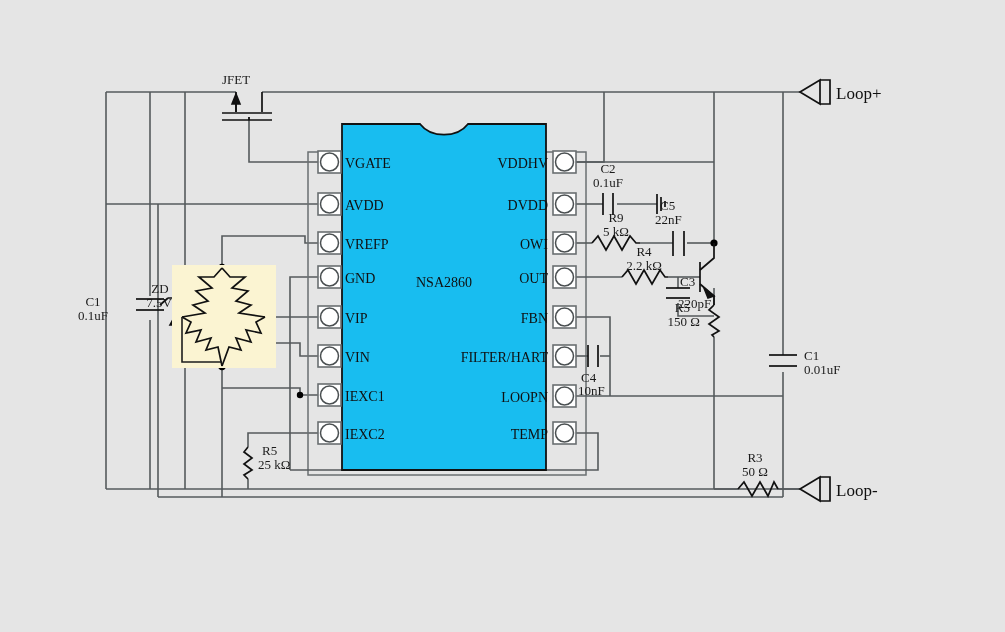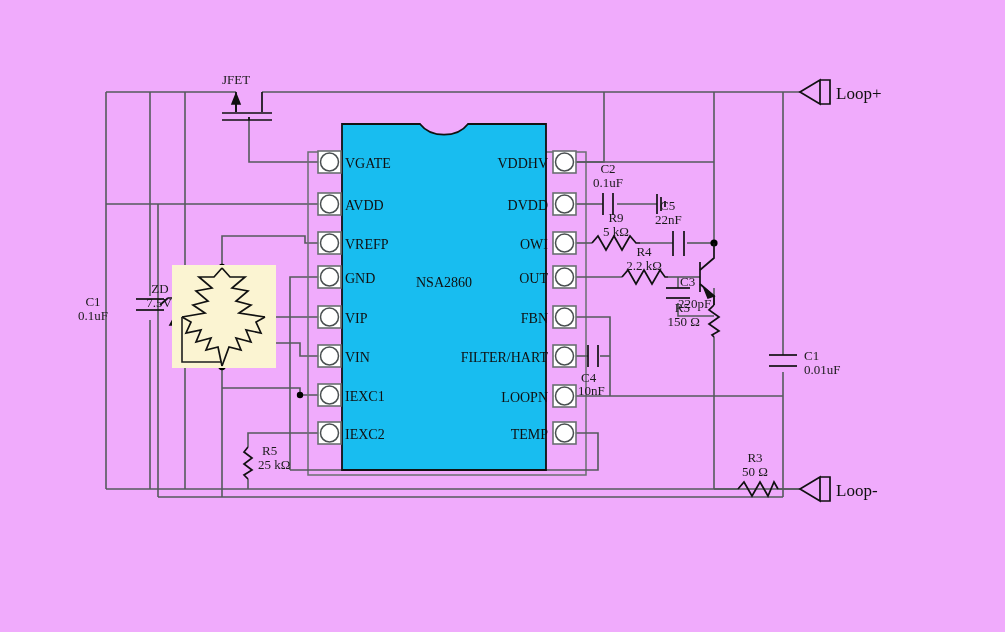--- a/index.html
+++ b/index.html
@@ -1,17 +1,17 @@
 <!DOCTYPE html>
 <html><head>
 <meta charset="utf-8">
 <style>
   html,body{margin:0;padding:0;background:#ffffff;}
   body{width:1005px;height:632px;overflow:hidden;font-family:"Liberation Serif",serif;}
-  #stage{position:relative;width:1005px;height:632px;background:#f0abfc;}
+  #stage{position:relative;width:1005px;height:632px;background:#e5e5e5;}
   svg#schematic{position:absolute;left:0;top:0;width:1005px;height:632px;}
   text{font-family:"Liberation Serif",serif;fill:#1b1b1b;}
   .lbl{font-size:13px;}
   .pinlbl{font-size:14px;fill:#101010;}
   .chiplbl{font-size:14px;fill:#101010;}
   .port{font-size:17px;fill:#101010;}
   .wire{stroke:#555a5c;stroke-width:1.6;fill:none;}
   .wire-d{stroke:#1d1d1d;stroke-width:1.6;fill:none;}
   .comp{stroke:#111;stroke-width:1.7;fill:none;}
   .compf{stroke:#111;stroke-width:1.6;fill:#111;}

